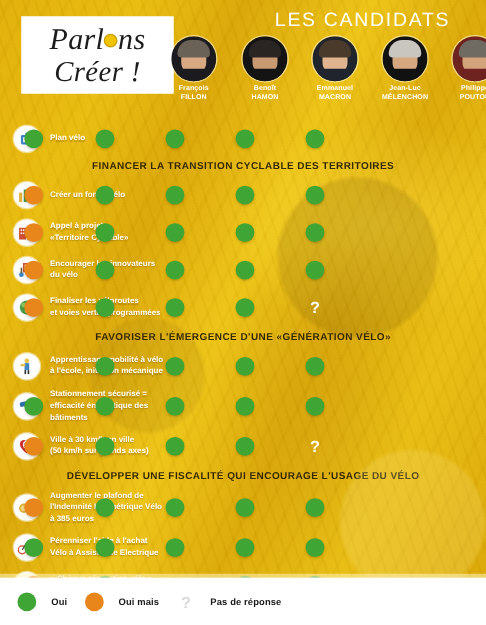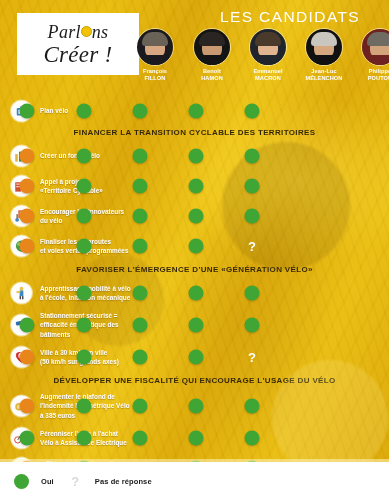--- a/index.html
+++ b/index.html
@@ -28,21 +28,21 @@
       radial-gradient(circle 52px at 118px 300px, rgba(90,60,0,.10) 0 44px, rgba(90,60,0,0) 48px),
       radial-gradient(circle 64px at 330px 418px, rgba(255,240,160,.18) 0 56px, rgba(255,240,160,0) 60px);
   }
 
   
   .header{position:relative;height:96px;}
   .logo-box{
     position:absolute;left:17px;top:13px;width:122px;height:62px;background:#fff;
     display:flex;align-items:center;justify-content:center;flex-direction:column;
   }
-  .logo-l1{font-family:"Liberation Serif", serif;font-style:italic;font-size:18px;color:#1c1c1c;line-height:1;letter-spacing:.3px;}
+  .logo-l1{font-family:"Liberation Serif", serif;font-style:italic;font-size:24px;color:#1c1c1c;line-height:1;letter-spacing:.3px;}
   .logo-l2{font-family:"Liberation Serif", serif;font-style:italic;font-size:23px;color:#1c1c1c;line-height:1;margin-top:2px;letter-spacing:.3px;}
   .logo-dot{display:inline-block;width:9px;height:9px;border-radius:50%;background:#f2c300;border:1px solid #caa000;vertical-align:1px;margin:0 0px;}
   .logo-url{position:absolute;left:17px;top:82px;width:122px;text-align:center;
     font-size:8.5px;font-weight:bold;color:#fff;letter-spacing:.2px;}
   .title{
     position:absolute;left:195px;top:8px;width:190px;text-align:center;
     color:#fff;font-size:15.5px;font-weight:normal;letter-spacing:1.4px;
   }
   .cands{position:absolute;left:134px;top:28px;width:253px;height:64px;}
   .cand{position:absolute;width:46px;text-align:center;}
@@ -391,17 +391,21 @@
       </div>
     </div>
 
   <div class="sep"></div>
   <div class="legend" id="legend">
       <div class="lg-item">
         <div class="lg-dot oui"></div>
         <div class="lg-label">Oui</div>
       </div>
       <div class="lg-item">
+        <div class="lg-dot ouimais"></div>
+        <div class="lg-label">Oui mais</div>
+      </div>
+      <div class="lg-item">
         <div class="lg-q">?</div>
         <div class="lg-label">Pas de réponse</div>
       </div>
     </div>
 </div>
 
 </body></html>

